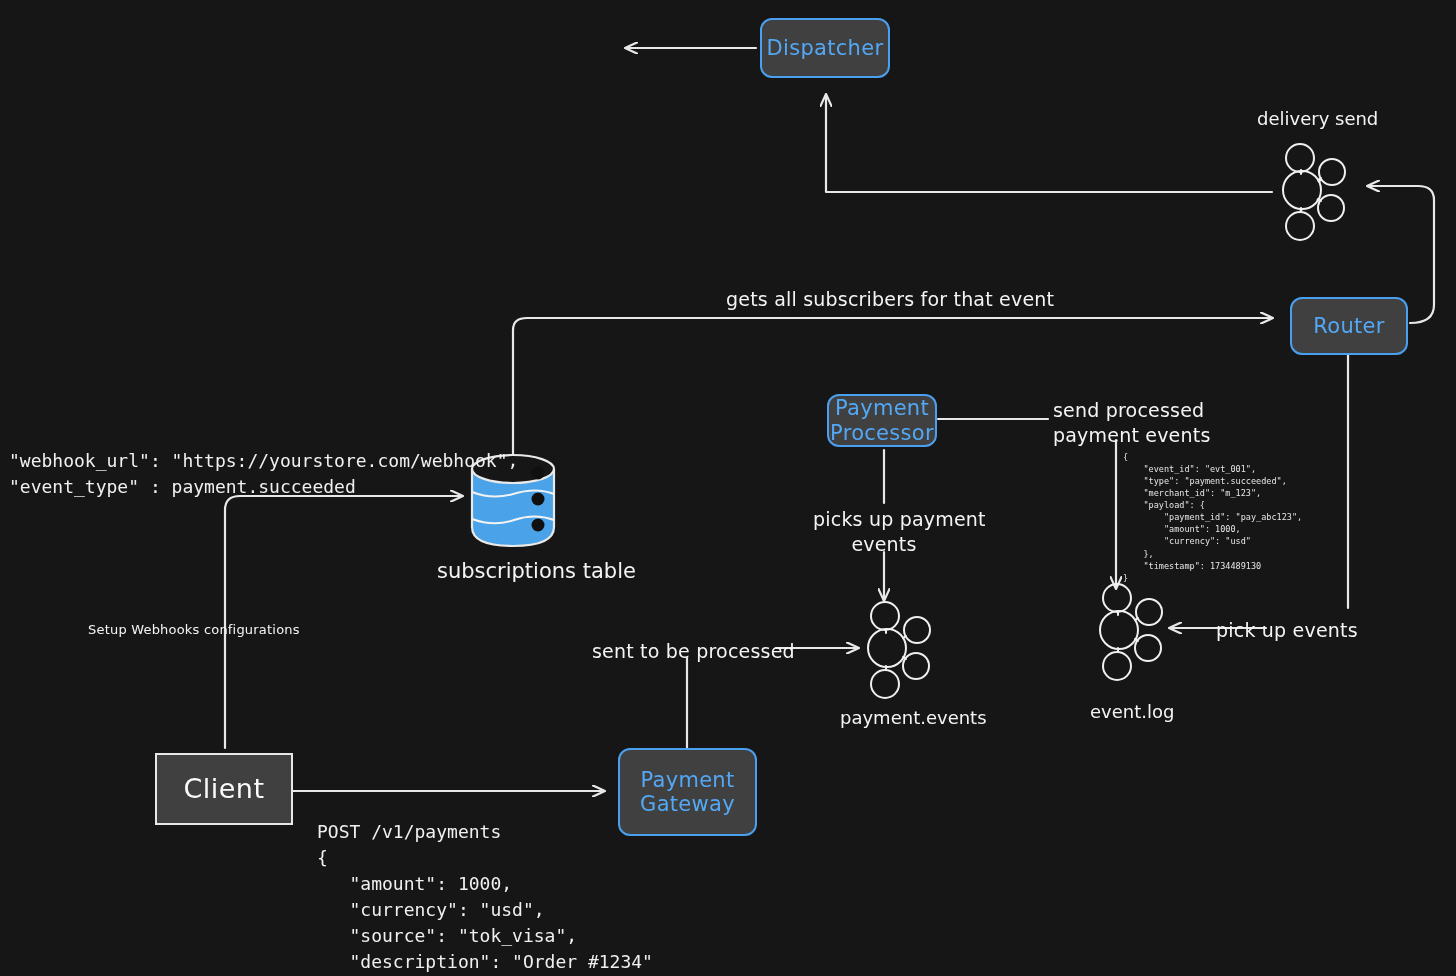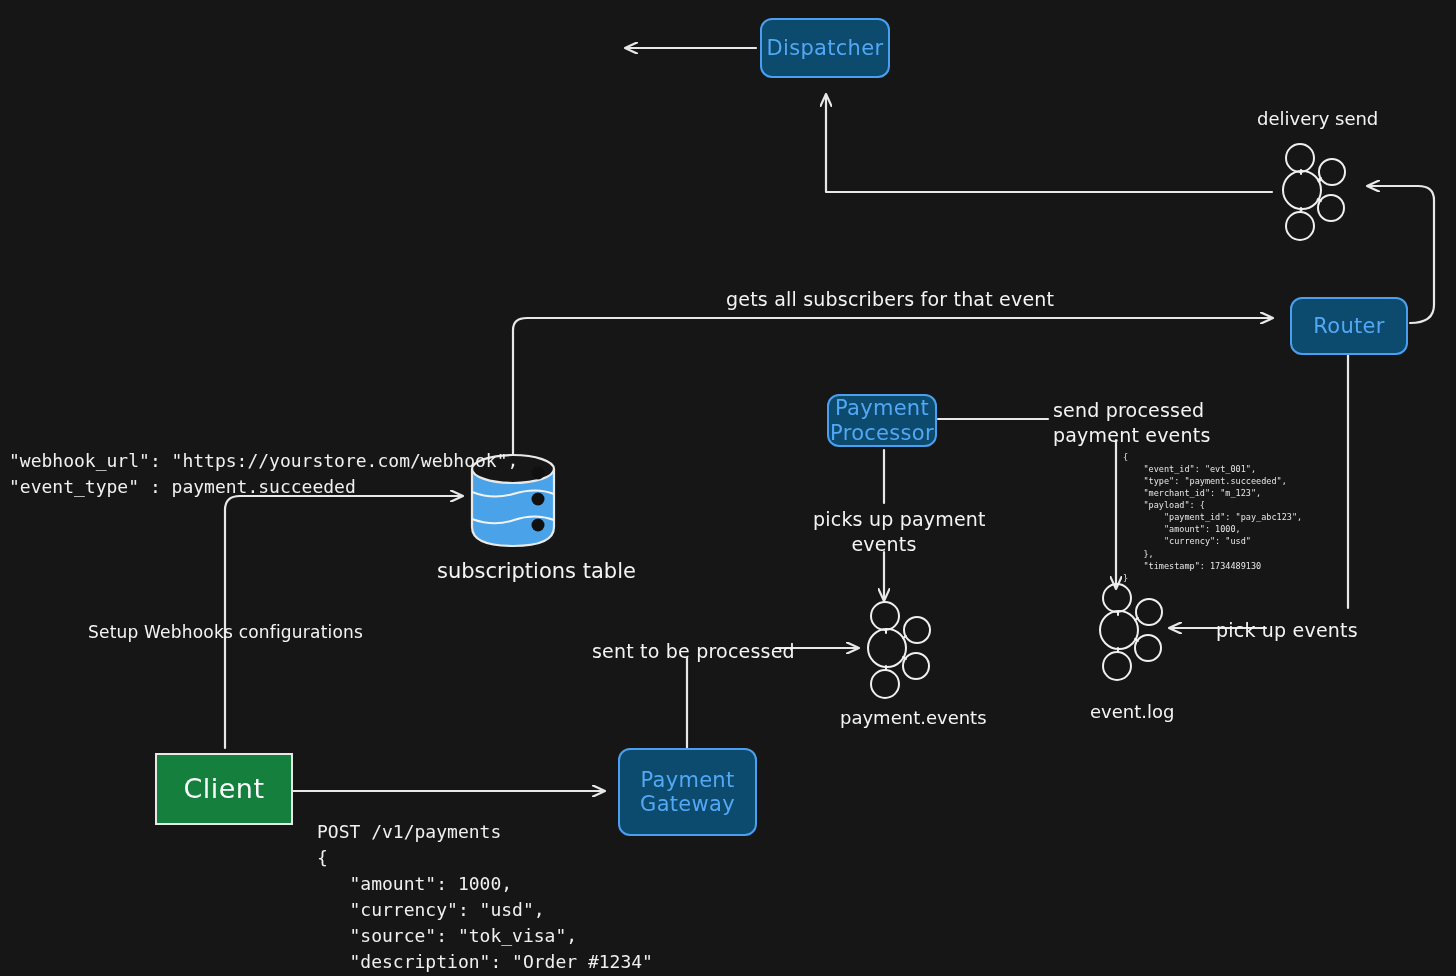--- a/index.html
+++ b/index.html
@@ -9,32 +9,32 @@
     color:#f2f2f2;
   }
   #stage{position:absolute;inset:0;width:1456px;height:976px;}
   svg.layer{position:absolute;left:0;top:0;width:1456px;height:976px;pointer-events:none;}
   .node{
     position:absolute;box-sizing:border-box;display:flex;
     align-items:center;justify-content:center;text-align:center;
     line-height:1.15;
   }
   .node-blue{
-    border:2.5px solid #4a9fef;border-radius:12px;background:#0c4a6e;
+    border:2.5px solid #4a9fef;border-radius:12px;background:#404040;
     color:#53a8f5;font-size:21px;letter-spacing:.3px;justify-content:center;
   }
   .node-white{
-    border:2px solid #e8e8e8;background:#15803d;color:#fbfbfb;
+    border:2px solid #e8e8e8;background:#404040;color:#fbfbfb;
     font-size:27px;letter-spacing:.5px;
   }
   .lbl{
     position:absolute;color:#f4f4f4;font-size:19px;line-height:1.32;
     white-space:pre;letter-spacing:.2px;
   }
-  .lbl-sm{font-size:17px;text-align:right;}
+  .lbl-sm{font-size:13px;text-align:right;}
   .mono{
     position:absolute;font-family:"DejaVu Sans Mono", monospace;
     color:#f0f0f0;white-space:pre;line-height:1.45;letter-spacing:0px;
   }
   .mono-lg{font-size:18px;}
   .mono-sm{font-size:8.5px;line-height:1.42;color:#e6e6e6;}
   .qlabel{position:absolute;color:#f4f4f4;font-size:18px;white-space:pre;}
 </style>
 </head>
 <body>

